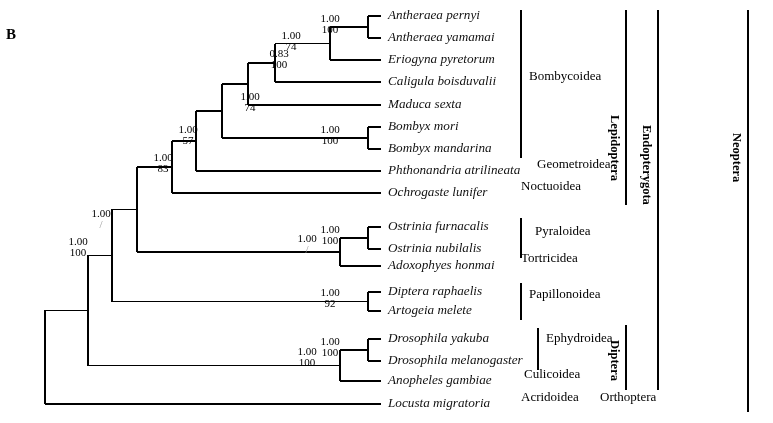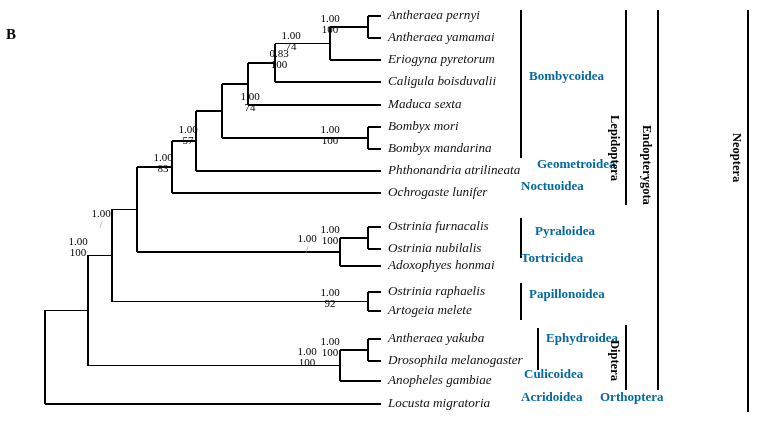--- a/index.html
+++ b/index.html
@@ -4,21 +4,21 @@
 <style>
   html,body{margin:0;padding:0;background:#ffffff;}
   body{width:773px;height:423px;position:relative;overflow:hidden;
        font-family:"Liberation Serif","DejaVu Serif",serif;}
   #stage{position:relative;width:773px;height:423px;background:#fff;}
   svg#tree{position:absolute;left:0;top:0;width:773px;height:423px;}
   .panel-label{position:absolute;left:6px;top:26px;font-size:15px;font-weight:bold;
                font-family:"Liberation Serif",serif;color:#000;}
   .taxon{position:absolute;font-style:italic;font-size:13.2px;color:#111;
          white-space:nowrap;font-family:"Liberation Serif",serif;}
-  .clade{position:absolute;font-weight:bold;font-size:13px;color:#0369a1;
+  .clade{position:absolute;font-weight:normal;font-size:13px;color:#000000;
          white-space:nowrap;font-family:"Liberation Serif",serif;}
   .vlabel{position:absolute;font-weight:bold;font-size:12.5px;color:#000;
           white-space:nowrap;transform-origin:left top;
           font-family:"Liberation Serif",serif;}
   .support{position:absolute;font-size:11px;color:#000;white-space:nowrap;
            font-family:"Liberation Serif",serif;text-align:center;}
   .support .pp{display:block;line-height:1.02;font-family:Liberation Serif, serif;}
   .support .bs{display:block;line-height:1.02;text-align:center;}
   .slash{color:#999;}
 </style>
@@ -107,23 +107,23 @@
       <div class="taxon" style="left: 388px; top: 51px;">Eriogyna pyretorum</div>
       <div class="taxon" style="left: 388px; top: 73px;">Caligula boisduvalii</div>
       <div class="taxon" style="left: 388px; top: 96px;">Maduca sexta</div>
       <div class="taxon" style="left: 388px; top: 118px;">Bombyx mori</div>
       <div class="taxon" style="left: 388px; top: 140px;">Bombyx mandarina</div>
       <div class="taxon" style="left: 388px; top: 162px;">Phthonandria atrilineata</div>
       <div class="taxon" style="left: 388px; top: 184px;">Ochrogaste lunifer</div>
       <div class="taxon" style="left: 388px; top: 218px;">Ostrinia furnacalis</div>
       <div class="taxon" style="left: 388px; top: 240px;">Ostrinia nubilalis</div>
       <div class="taxon" style="left: 388px; top: 257px;">Adoxophyes honmai</div>
-      <div class="taxon" style="left: 388px; top: 283px;">Ostrinia raphaelis</div>
+      <div class="taxon" style="left: 388px; top: 283px;">Diptera raphaelis</div>
       <div class="taxon" style="left: 388px; top: 302px; font-style: italic;">Artogeia melete</div>
-      <div class="taxon" style="left: 388px; top: 330px;">Antheraea yakuba</div>
+      <div class="taxon" style="left: 388px; top: 330px;">Drosophila yakuba</div>
       <div class="taxon" style="left: 388px; top: 352px;">Drosophila melanogaster</div>
       <div class="taxon" style="left: 388px; top: 372px;">Anopheles gambiae</div>
       <div class="taxon" style="left: 388px; top: 395px;">Locusta migratoria</div>
     </div>
   <div id="support-layer">
       <div class="support" style="left: 313px; top: 13px; width: 34px;">
         <span class="pp">1.00</span>
         <span class="bs">100</span>
       </div>
       <div class="support" style="left: 274px; top: 30px; width: 34px;">

